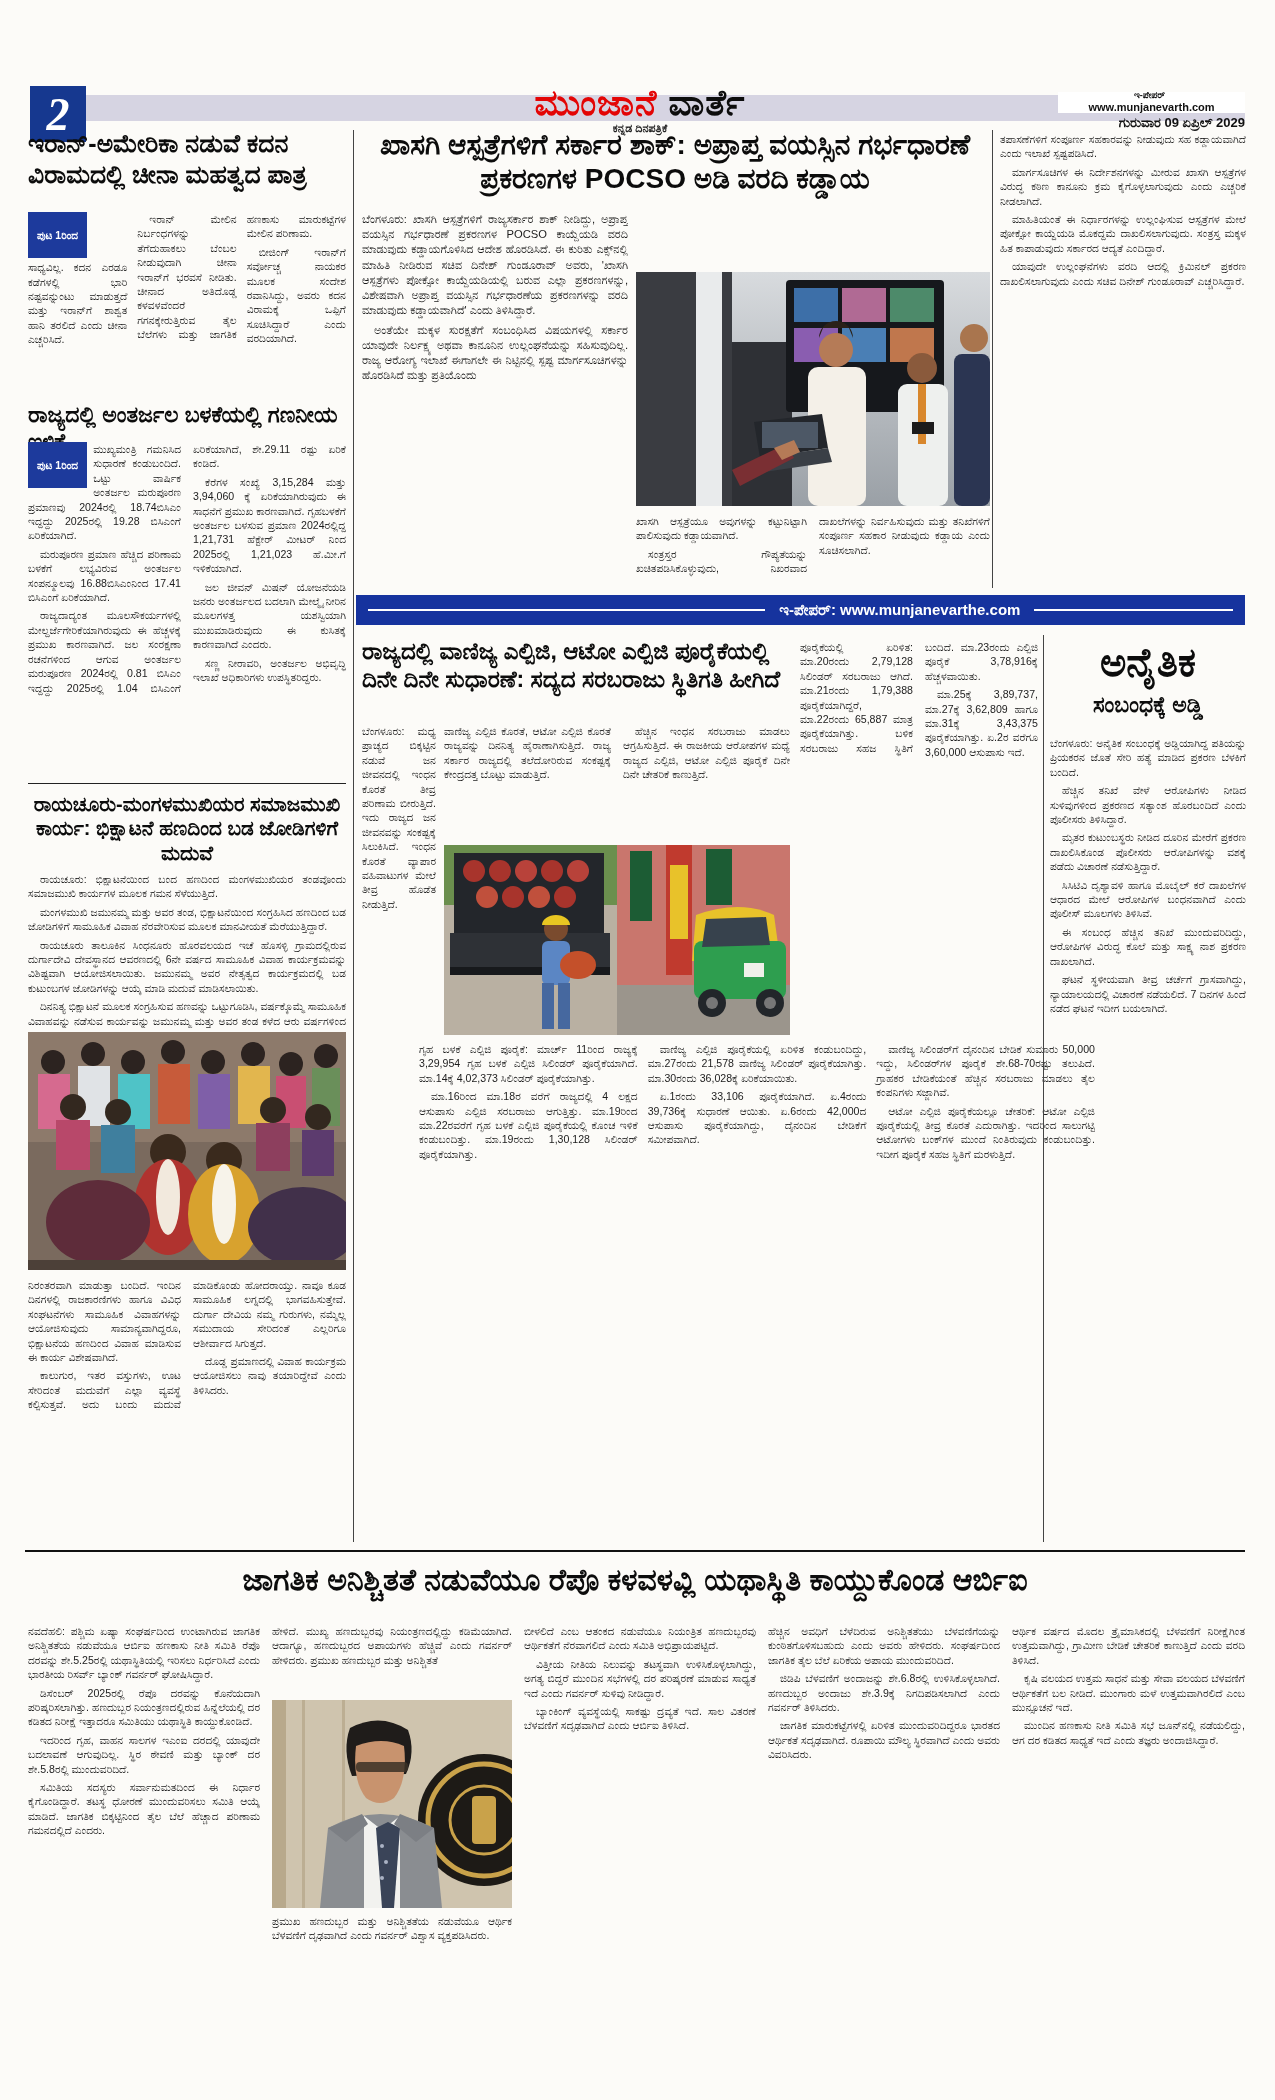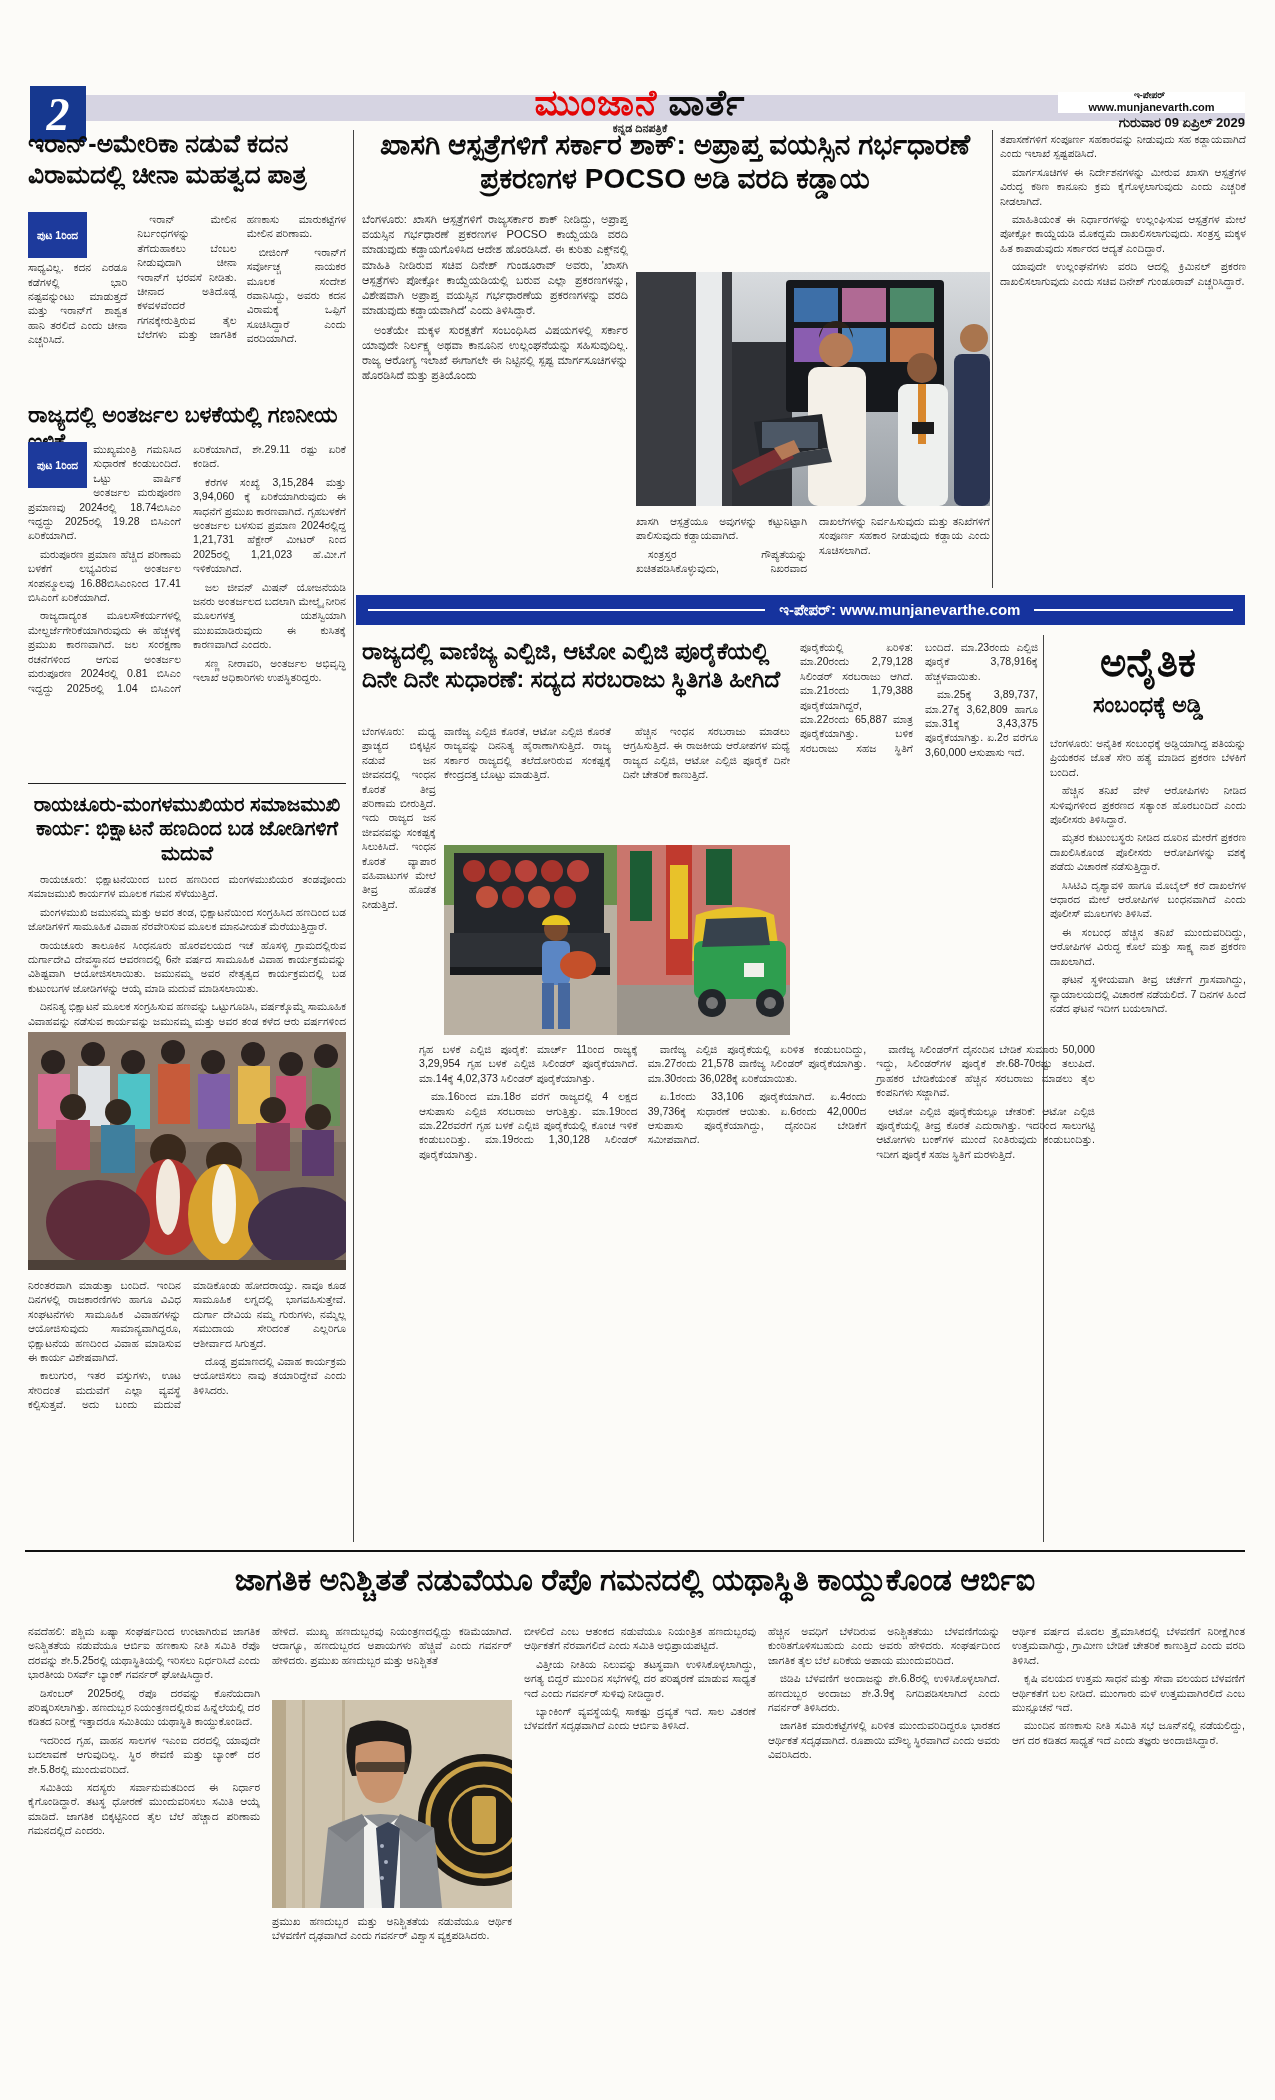--- a/index.html
+++ b/index.html
@@ -275,21 +275,21 @@
   <div class="abs bt" style="left:1050px;top:736px;width:196px;height:806px;">
     <p class="nofirst">ಬೆಂಗಳೂರು: ಅನೈತಿಕ ಸಂಬಂಧಕ್ಕೆ ಅಡ್ಡಿಯಾಗಿದ್ದ ಪತಿಯನ್ನು ಪ್ರಿಯಕರನ ಜೊತೆ ಸೇರಿ ಹತ್ಯೆ ಮಾಡಿದ ಪ್ರಕರಣ ಬೆಳಕಿಗೆ ಬಂದಿದೆ.</p>
     <p>ಹೆಚ್ಚಿನ ತನಿಖೆ ವೇಳೆ ಆರೋಪಿಗಳು ನೀಡಿದ ಸುಳಿವುಗಳಿಂದ ಪ್ರಕರಣದ ಸತ್ಯಾಂಶ ಹೊರಬಂದಿದೆ ಎಂದು ಪೊಲೀಸರು ತಿಳಿಸಿದ್ದಾರೆ.</p>
     <p>ಮೃತರ ಕುಟುಂಬಸ್ಥರು ನೀಡಿದ ದೂರಿನ ಮೇರೆಗೆ ಪ್ರಕರಣ ದಾಖಲಿಸಿಕೊಂಡ ಪೊಲೀಸರು ಆರೋಪಿಗಳನ್ನು ವಶಕ್ಕೆ ಪಡೆದು ವಿಚಾರಣೆ ನಡೆಸುತ್ತಿದ್ದಾರೆ.</p>
     <p>ಸಿಸಿಟಿವಿ ದೃಶ್ಯಾವಳಿ ಹಾಗೂ ಮೊಬೈಲ್ ಕರೆ ದಾಖಲೆಗಳ ಆಧಾರದ ಮೇಲೆ ಆರೋಪಿಗಳ ಬಂಧನವಾಗಿದೆ ಎಂದು ಪೊಲೀಸ್ ಮೂಲಗಳು ತಿಳಿಸಿವೆ.</p>
     <p>ಈ ಸಂಬಂಧ ಹೆಚ್ಚಿನ ತನಿಖೆ ಮುಂದುವರಿದಿದ್ದು, ಆರೋಪಿಗಳ ವಿರುದ್ಧ ಕೊಲೆ ಮತ್ತು ಸಾಕ್ಷ್ಯ ನಾಶ ಪ್ರಕರಣ ದಾಖಲಾಗಿದೆ.</p>
     <p>ಘಟನೆ ಸ್ಥಳೀಯವಾಗಿ ತೀವ್ರ ಚರ್ಚೆಗೆ ಗ್ರಾಸವಾಗಿದ್ದು, ನ್ಯಾಯಾಲಯದಲ್ಲಿ ವಿಚಾರಣೆ ನಡೆಯಲಿದೆ. 7 ದಿನಗಳ ಹಿಂದೆ ನಡೆದ ಘಟನೆ ಇದೀಗ ಬಯಲಾಗಿದೆ.</p>
   </div>
 
   <div class="abs hrule2" style="left:25px;top:1550px;width:1220px;"></div>
-  <div class="abs hl hl-c" style="left:25px;top:1562px;width:1220px;font-size:30px;">ಜಾಗತಿಕ ಅನಿಶ್ಚಿತತೆ ನಡುವೆಯೂ ರೆಪೊ ಗಮನದಲ್ಲಿ ಯಥಾಸ್ಥಿತಿ ಕಾಯ್ದುಕೊಂಡ ಆರ್ಬಿಐ</div>
+  <div class="abs hl hl-c" style="left:25px;top:1562px;width:1220px;font-size:30px;">ಜಾಗತಿಕ ಅನಿಶ್ಚಿತತೆ ನಡುವೆಯೂ ರೆಪೊ ಕಳವಳವ್ಲಿ ಯಥಾಸ್ಥಿತಿ ಕಾಯ್ದುಕೊಂಡ ಆರ್ಬಿಐ</div>
 
   <div class="abs bt" style="left:28px;top:1624px;width:232px;height:466px;">
     <p class="nofirst">ನವದೆಹಲಿ: ಪಶ್ಚಿಮ ಏಷ್ಯಾ ಸಂಘರ್ಷದಿಂದ ಉಂಟಾಗಿರುವ ಜಾಗತಿಕ ಅನಿಶ್ಚಿತತೆಯ ನಡುವೆಯೂ ಆರ್ಬಿಐ ಹಣಕಾಸು ನೀತಿ ಸಮಿತಿ ರೆಪೊ ದರವನ್ನು ಶೇ.5.25ರಲ್ಲಿ ಯಥಾಸ್ಥಿತಿಯಲ್ಲಿ ಇರಿಸಲು ನಿರ್ಧರಿಸಿದೆ ಎಂದು ಭಾರತೀಯ ರಿಸರ್ವ್ ಬ್ಯಾಂಕ್ ಗವರ್ನರ್ ಘೋಷಿಸಿದ್ದಾರೆ.</p>
     <p>ಡಿಸೆಂಬರ್ 2025ರಲ್ಲಿ ರೆಪೊ ದರವನ್ನು ಕೊನೆಯದಾಗಿ ಪರಿಷ್ಕರಿಸಲಾಗಿತ್ತು. ಹಣದುಬ್ಬರ ನಿಯಂತ್ರಣದಲ್ಲಿರುವ ಹಿನ್ನೆಲೆಯಲ್ಲಿ ದರ ಕಡಿತದ ನಿರೀಕ್ಷೆ ಇತ್ತಾದರೂ ಸಮಿತಿಯು ಯಥಾಸ್ಥಿತಿ ಕಾಯ್ದುಕೊಂಡಿದೆ.</p>
     <p>ಇದರಿಂದ ಗೃಹ, ವಾಹನ ಸಾಲಗಳ ಇಎಂಐ ದರದಲ್ಲಿ ಯಾವುದೇ ಬದಲಾವಣೆ ಆಗುವುದಿಲ್ಲ. ಸ್ಥಿರ ಠೇವಣಿ ಮತ್ತು ಬ್ಯಾಂಕ್ ದರ ಶೇ.5.8ರಲ್ಲಿ ಮುಂದುವರಿದಿದೆ.</p>
     <p>ಸಮಿತಿಯ ಸದಸ್ಯರು ಸರ್ವಾನುಮತದಿಂದ ಈ ನಿರ್ಧಾರ ಕೈಗೊಂಡಿದ್ದಾರೆ. ತಟಸ್ಥ ಧೋರಣೆ ಮುಂದುವರಿಸಲು ಸಮಿತಿ ಆಯ್ಕೆ ಮಾಡಿದೆ. ಜಾಗತಿಕ ಬಿಕ್ಕಟ್ಟಿನಿಂದ ತೈಲ ಬೆಲೆ ಹೆಚ್ಚಾದ ಪರಿಣಾಮ ಗಮನದಲ್ಲಿದೆ ಎಂದರು.</p>
   </div>
 
   <div class="abs bt" style="left:272px;top:1624px;width:240px;height:72px;">
     <p class="nofirst">ಹೇಳಿದೆ. ಮುಖ್ಯ ಹಣದುಬ್ಬರವು ನಿಯಂತ್ರಣದಲ್ಲಿದ್ದು ಕಡಿಮೆಯಾಗಿದೆ. ಆದಾಗ್ಯೂ, ಹಣದುಬ್ಬರದ ಅಪಾಯಗಳು ಹೆಚ್ಚಿವೆ ಎಂದು ಗವರ್ನರ್ ಹೇಳಿದರು. ಪ್ರಮುಖ ಹಣದುಬ್ಬರ ಮತ್ತು ಅನಿಶ್ಚಿತತೆ</p>

